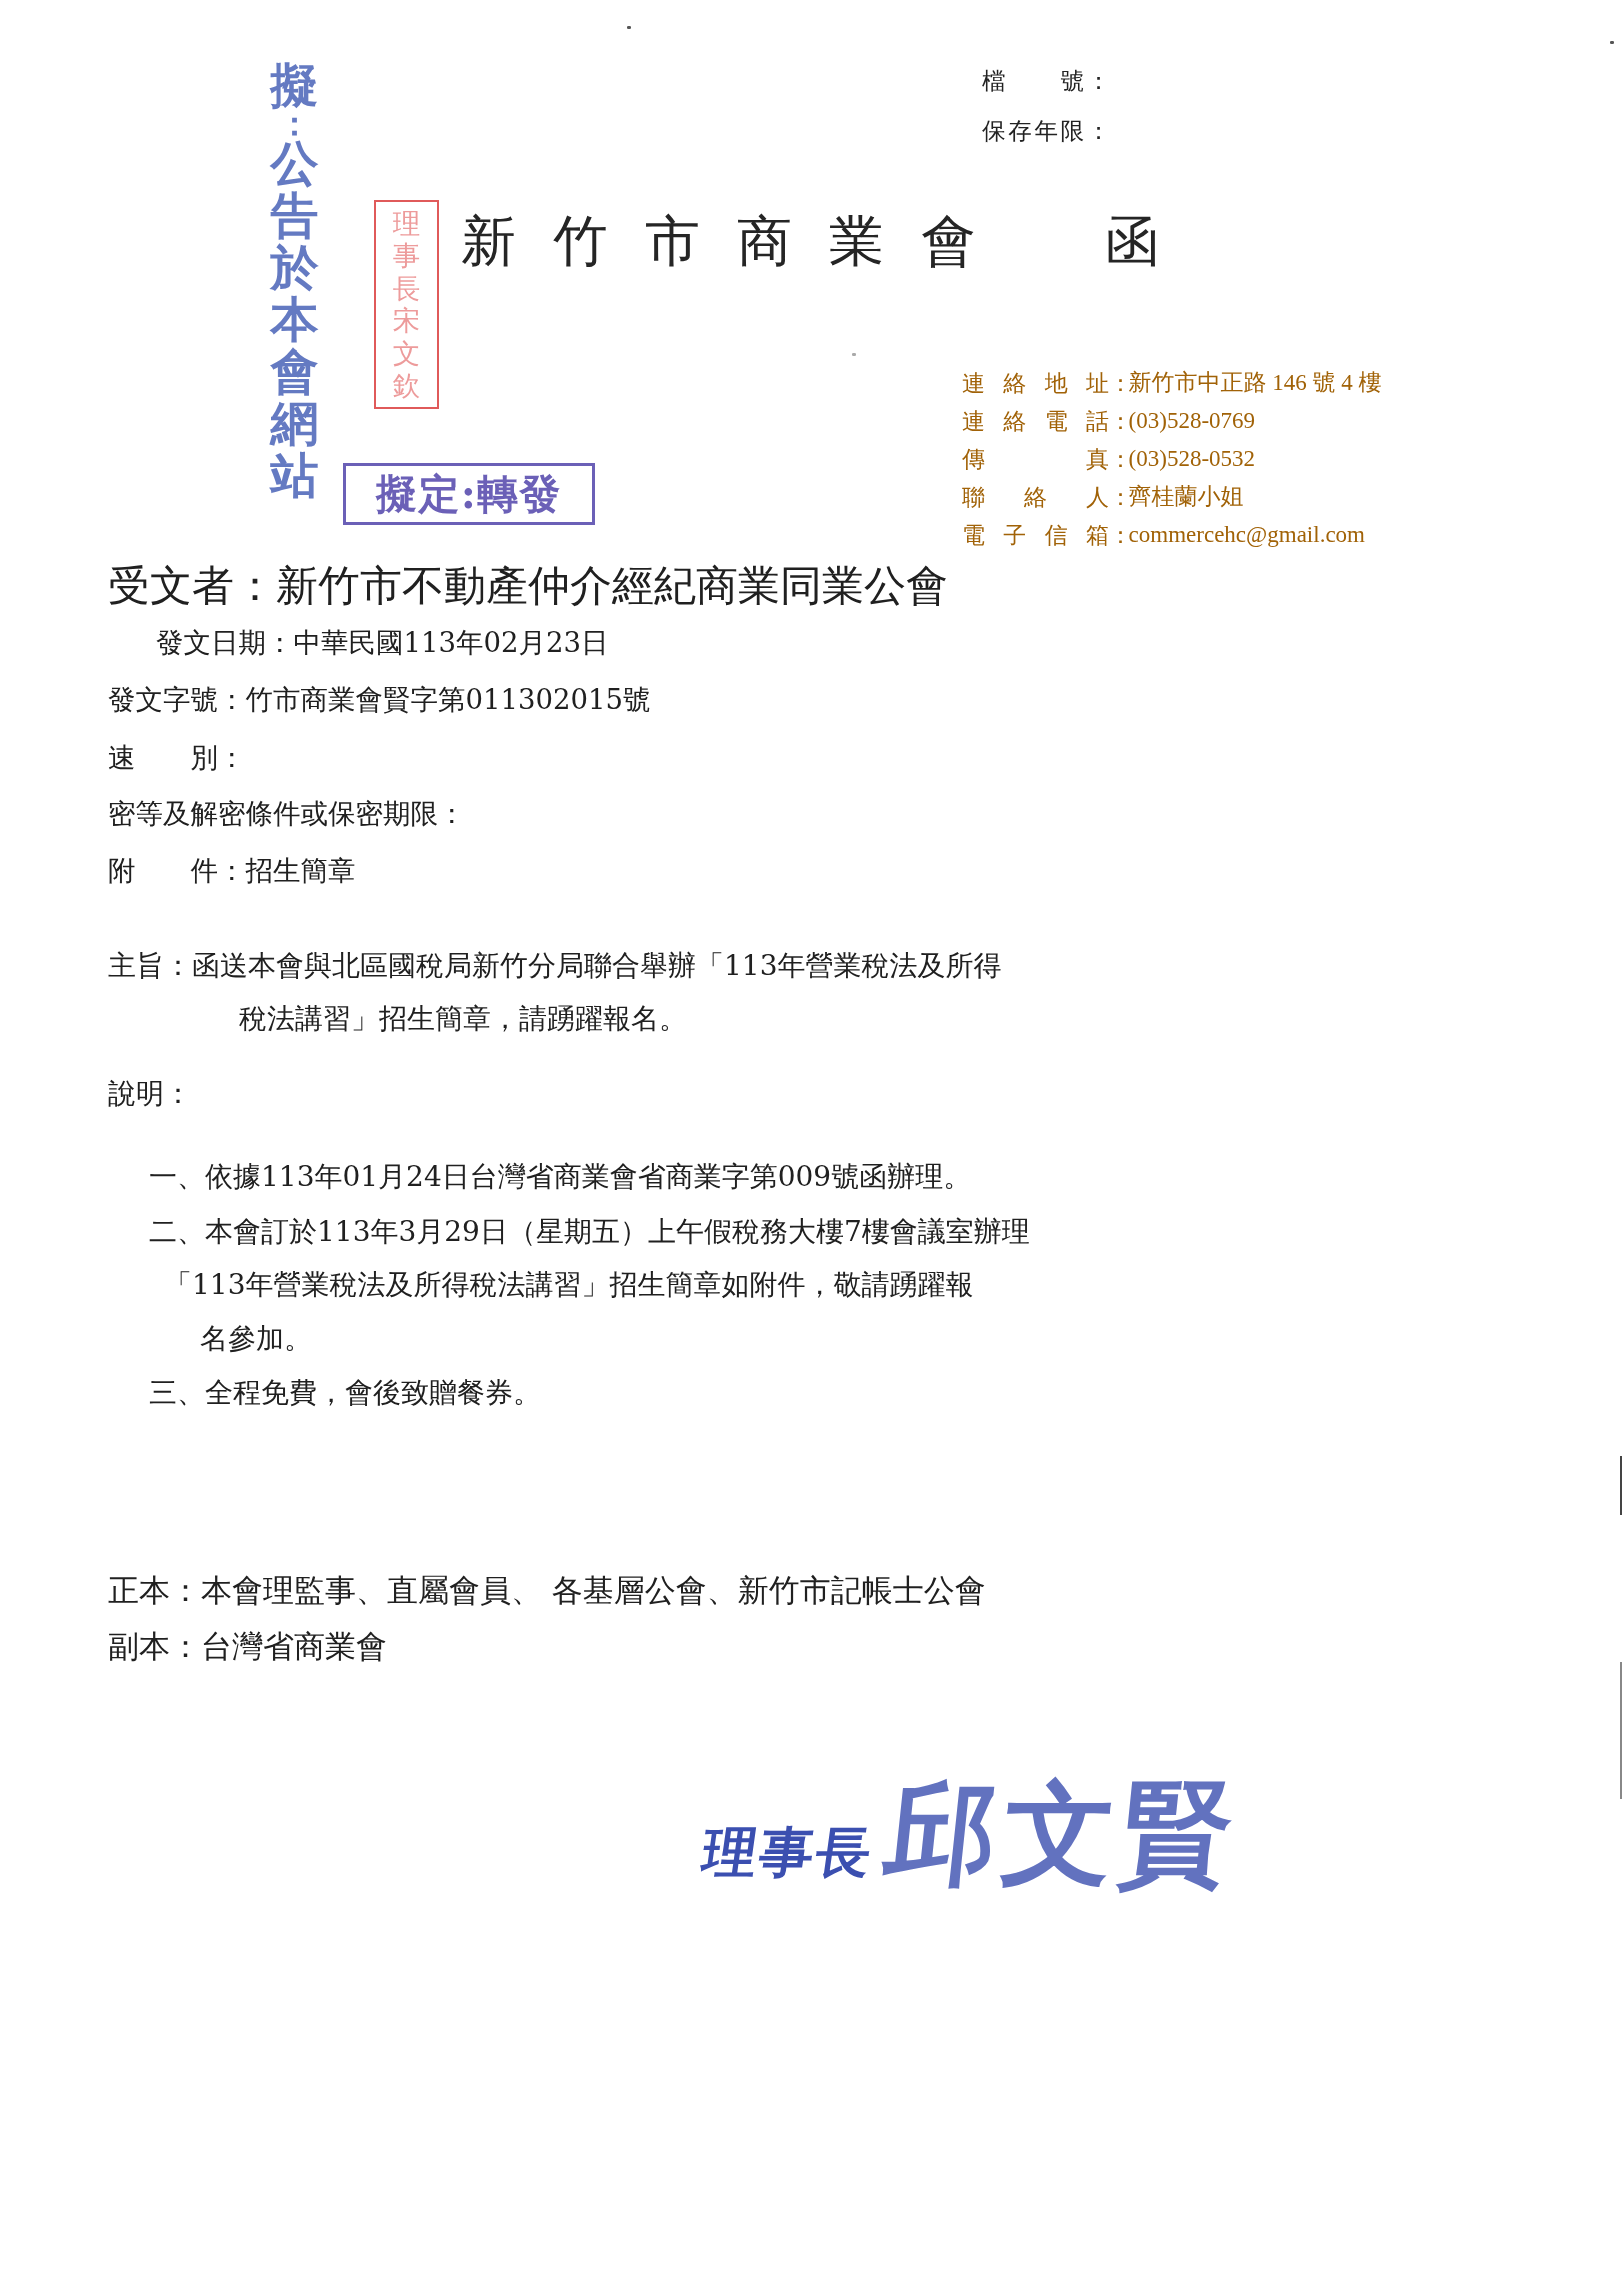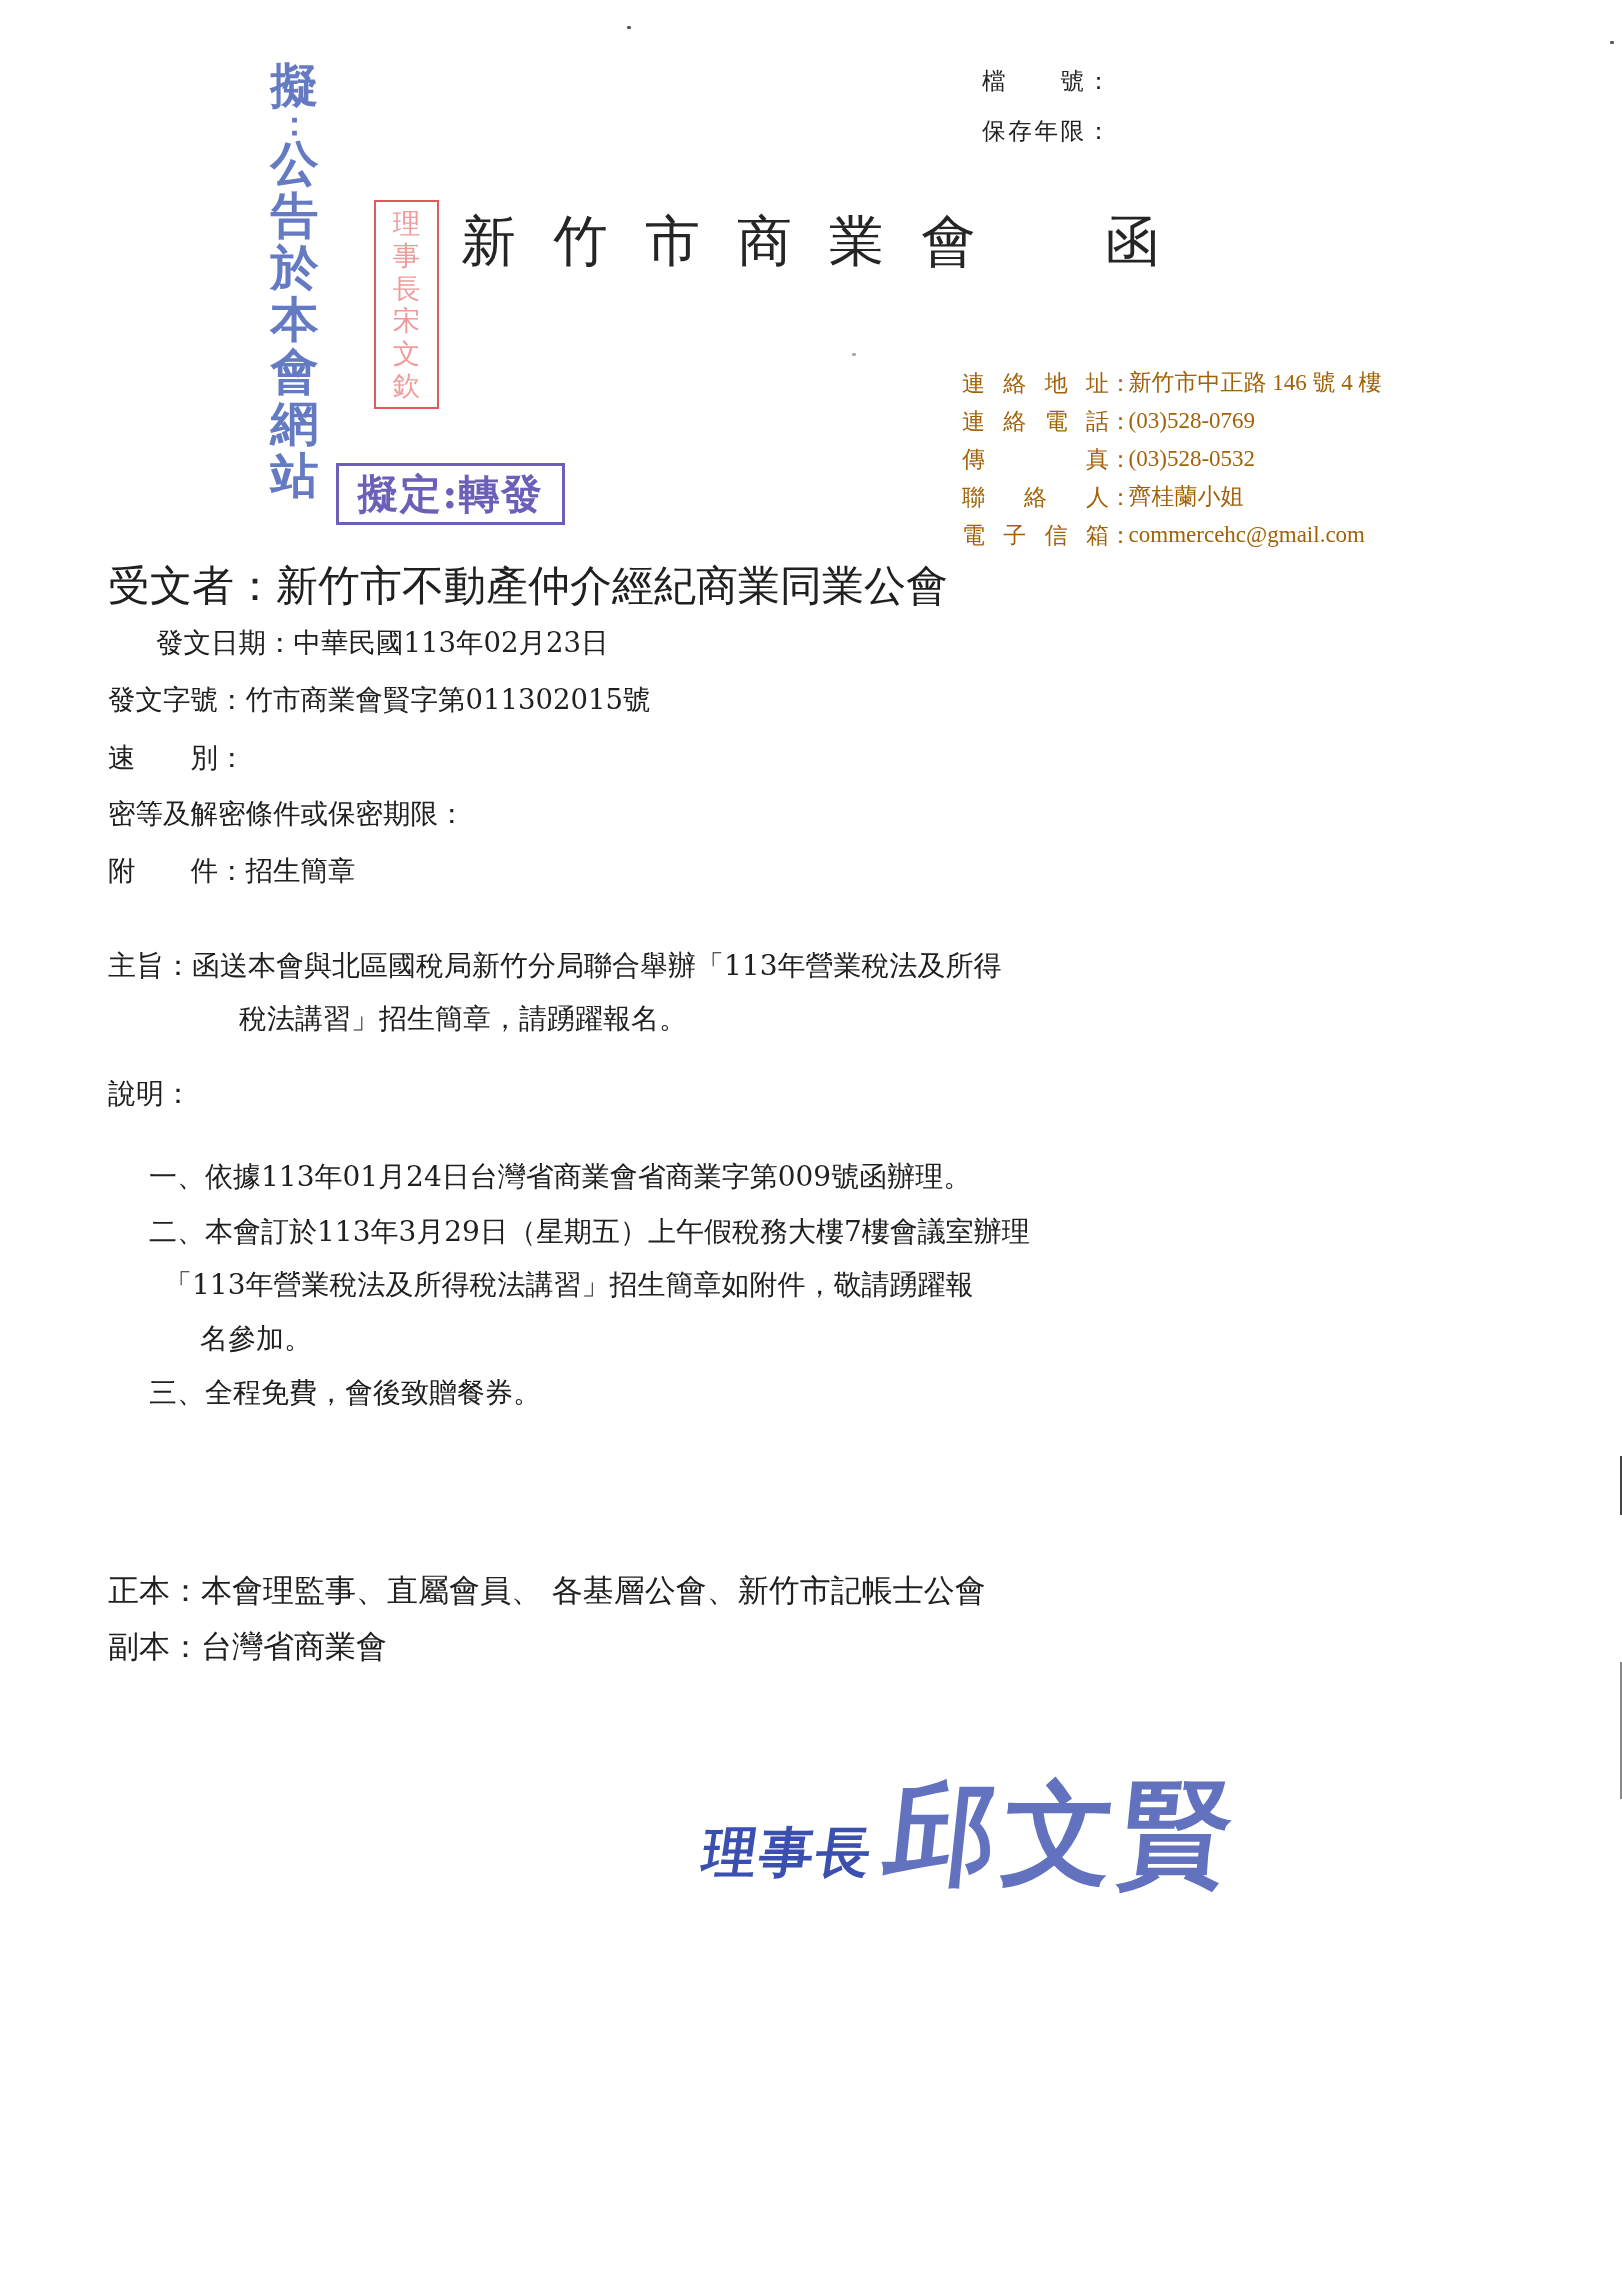--- a/index.html
+++ b/index.html
@@ -59,23 +59,23 @@
     }
     .red-seal span {
       color: #e77a7a;
       font-size: 27.5px;
       line-height: 29px;
       opacity: 0.75;
     }
 
     
     .purple-stamp {
-      left: 336px;
+      left: 343px;
       top: 463px;
-      width: 229px;
+      width: 252px;
       height: 62px;
       border: 3.9px solid #5b4fb0;
       box-sizing: border-box;
       color: #5b4fb0;
       font-size: 41px;
       font-weight: bold;
       display: flex;
       align-items: center;
       justify-content: center;
       letter-spacing: 1.3px;

